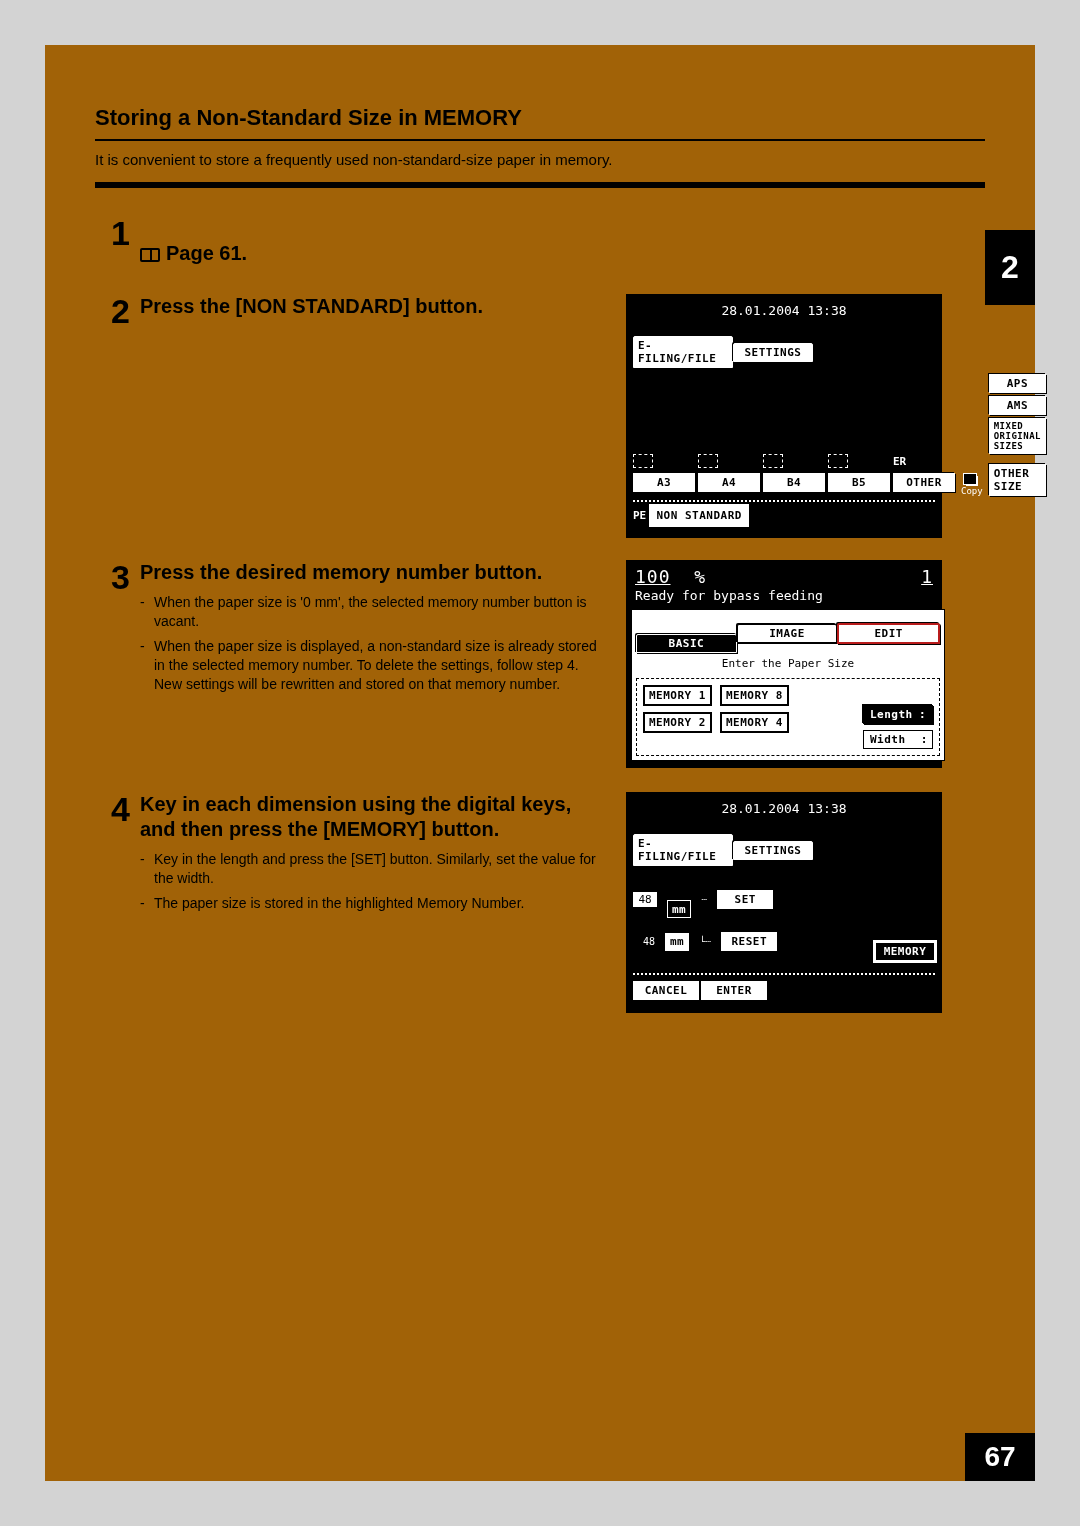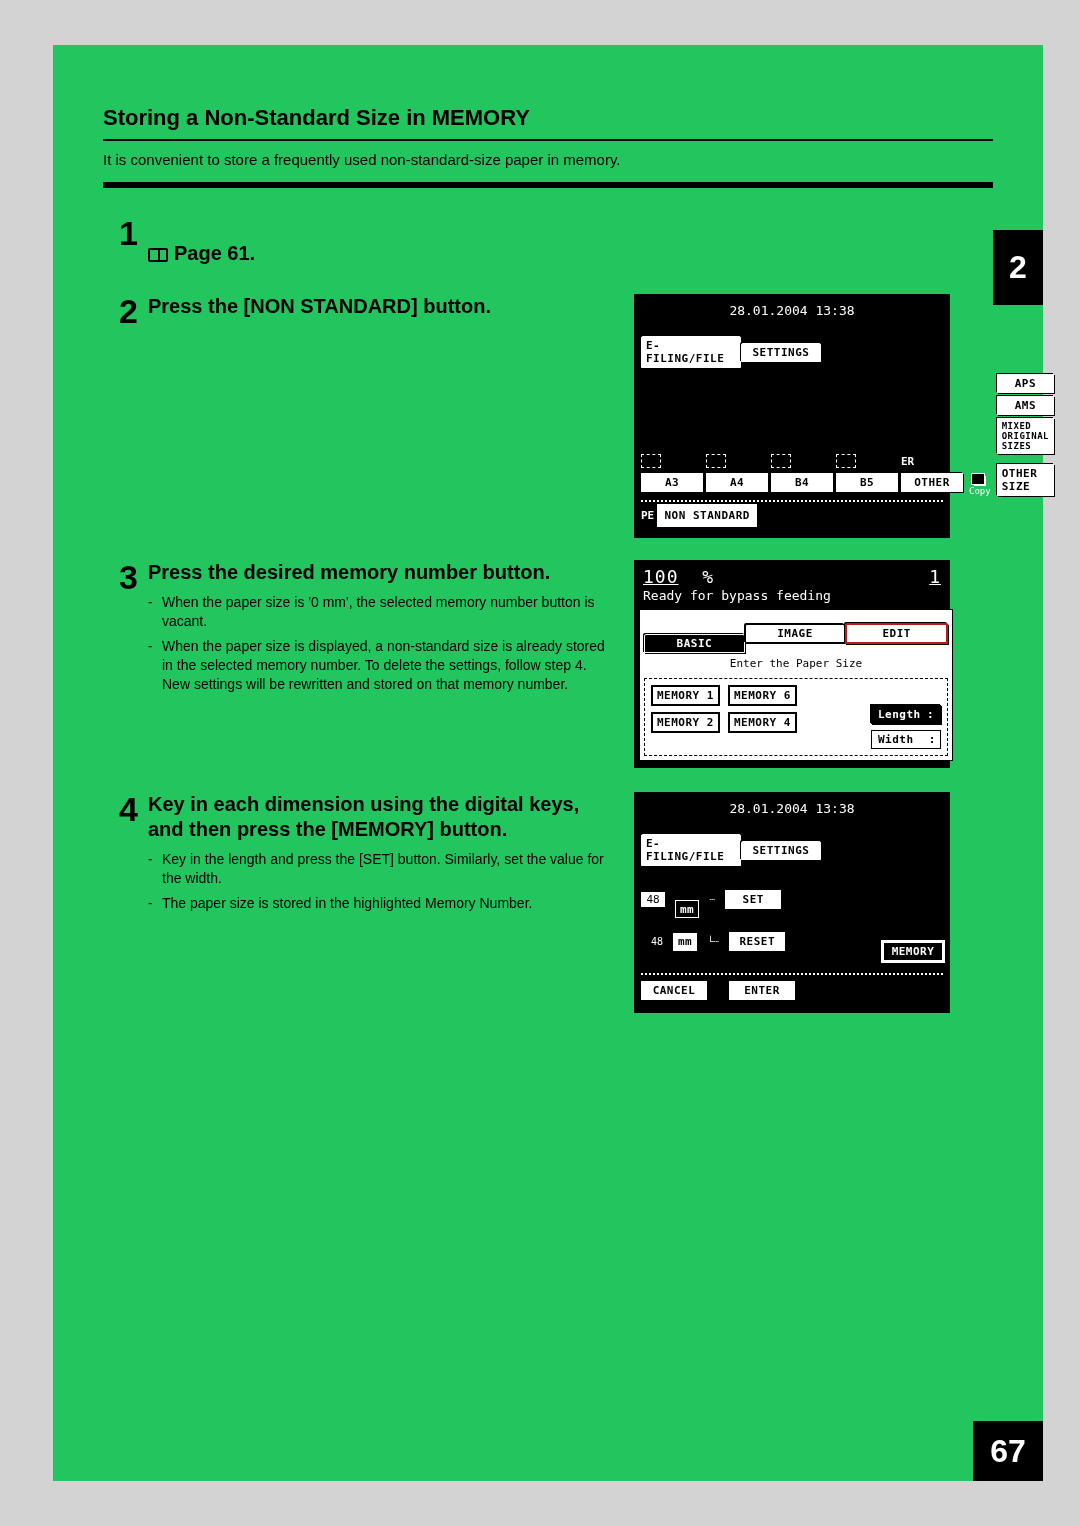--- a/index.html
+++ b/index.html
@@ -6,24 +6,24 @@
     body {
       font-family: Arial, Helvetica, sans-serif;
       background: #d3d3d3;
       width: 1080px;
       height: 1526px;
       position: relative;
     }
     .page {
       position: absolute;
       top: 45px;
-      left: 53px;
+      left: 45px;
       width: 990px;
       height: 1436px;
-      background: #22c55e;
+      background: #a16207;
     }
     .section-title {
       font-size: 22px;
       font-weight: bold;
       padding: 60px 50px 8px 50px;
     }
     .thin-rule {
       border: none;
       border-top: 2px solid #000;
       margin: 0 50px 10px 50px;
@@ -197,24 +197,24 @@
     }
     .btn-wide-tab {
       flex: 1;
       text-align: center;
     }
     .foot {
       position: absolute;
       bottom: 0;
       right: 0;
       width: 70px;
-      height: 60px;
+      height: 48px;
       background: #000;
       color: #fff;
-      font-size: 32px;
+      font-size: 28px;
       font-weight: bold;
       display: flex;
       align-items: center;
       justify-content: center;
     }
     .copy-icon {
       display: inline-flex;
       flex-direction: column;
       align-items: center;
       font-size: 9px;
@@ -362,21 +362,21 @@
             <span class="lcd-btn btn-wide-tab" style="border:2px solid #b91c1c;">EDIT</span>
           </div>
           <div class="subhead">Enter the Paper Size</div>
           <div class="step3-frame">
             <div style="display:flex; gap:8px; align-items:flex-start;">
               <div style="display:flex; flex-direction:column; gap:6px;">
                 <span class="lcd-btn" style="border:2px solid #000; box-shadow:none;">MEMORY 1</span>
                 <span class="lcd-btn" style="border:2px solid #000; box-shadow:none;">MEMORY 2</span>
               </div>
               <div style="display:flex; flex-direction:column; gap:6px;">
-                <span class="lcd-btn" style="border:2px solid #000; box-shadow:none;">MEMORY 6</span>
+                <span class="lcd-btn" style="border:2px solid #000; box-shadow:none;">MEMORY 8</span>
                 <span class="lcd-btn" style="border:2px solid #000; box-shadow:none;">MEMORY 4</span>
               </div>
               <div style="display:flex; flex-direction:column; gap:6px; flex:1; align-items:flex-end;">
                 <span class="lcd-btn dark" style="width:70px; justify-content:space-between; padding:2px 6px; border:1px solid #000;">
                     <span>Length</span>
                     <span>:</span>
                   </span>
                 <span class="lcd-btn" style="width:70px; justify-content:space-between; padding:2px 6px; border:1px solid #000; box-shadow:none;gap:15px;">
                     <span>Width</span>
                     <span>:</span>
@@ -415,21 +415,21 @@
         </div>
         <div class="panel-row" style="gap:10px;">
           <span class="tiny-label" style="width:22px; text-align:right;">48</span>
           <span class="lcd-btn" style="padding:1px 4px;">mm</span>
           <span class="tiny-label">└┄</span>
           <span class="lcd-btn" style="width:56px;">RESET</span>
           <span style="flex:1;"></span>
           <span class="lcd-btn dark bold-border" style="width:60px;">MEMORY</span>
         </div>
         <hr class="hr-dashed" style="margin-top:12px;">
-        <div class="panel-row" style="gap:22px; margin-top:6px;">
+        <div class="panel-row" style="gap:2px; margin-top:6px;">
           <span class="lcd-btn" style="width:66px;">CANCEL</span>
           <span class="lcd-btn" style="width:66px;">ENTER</span>
         </div>
       </div>
     </div>
   </div>
 
   <div class="foot">67</div>
 </div>
 

